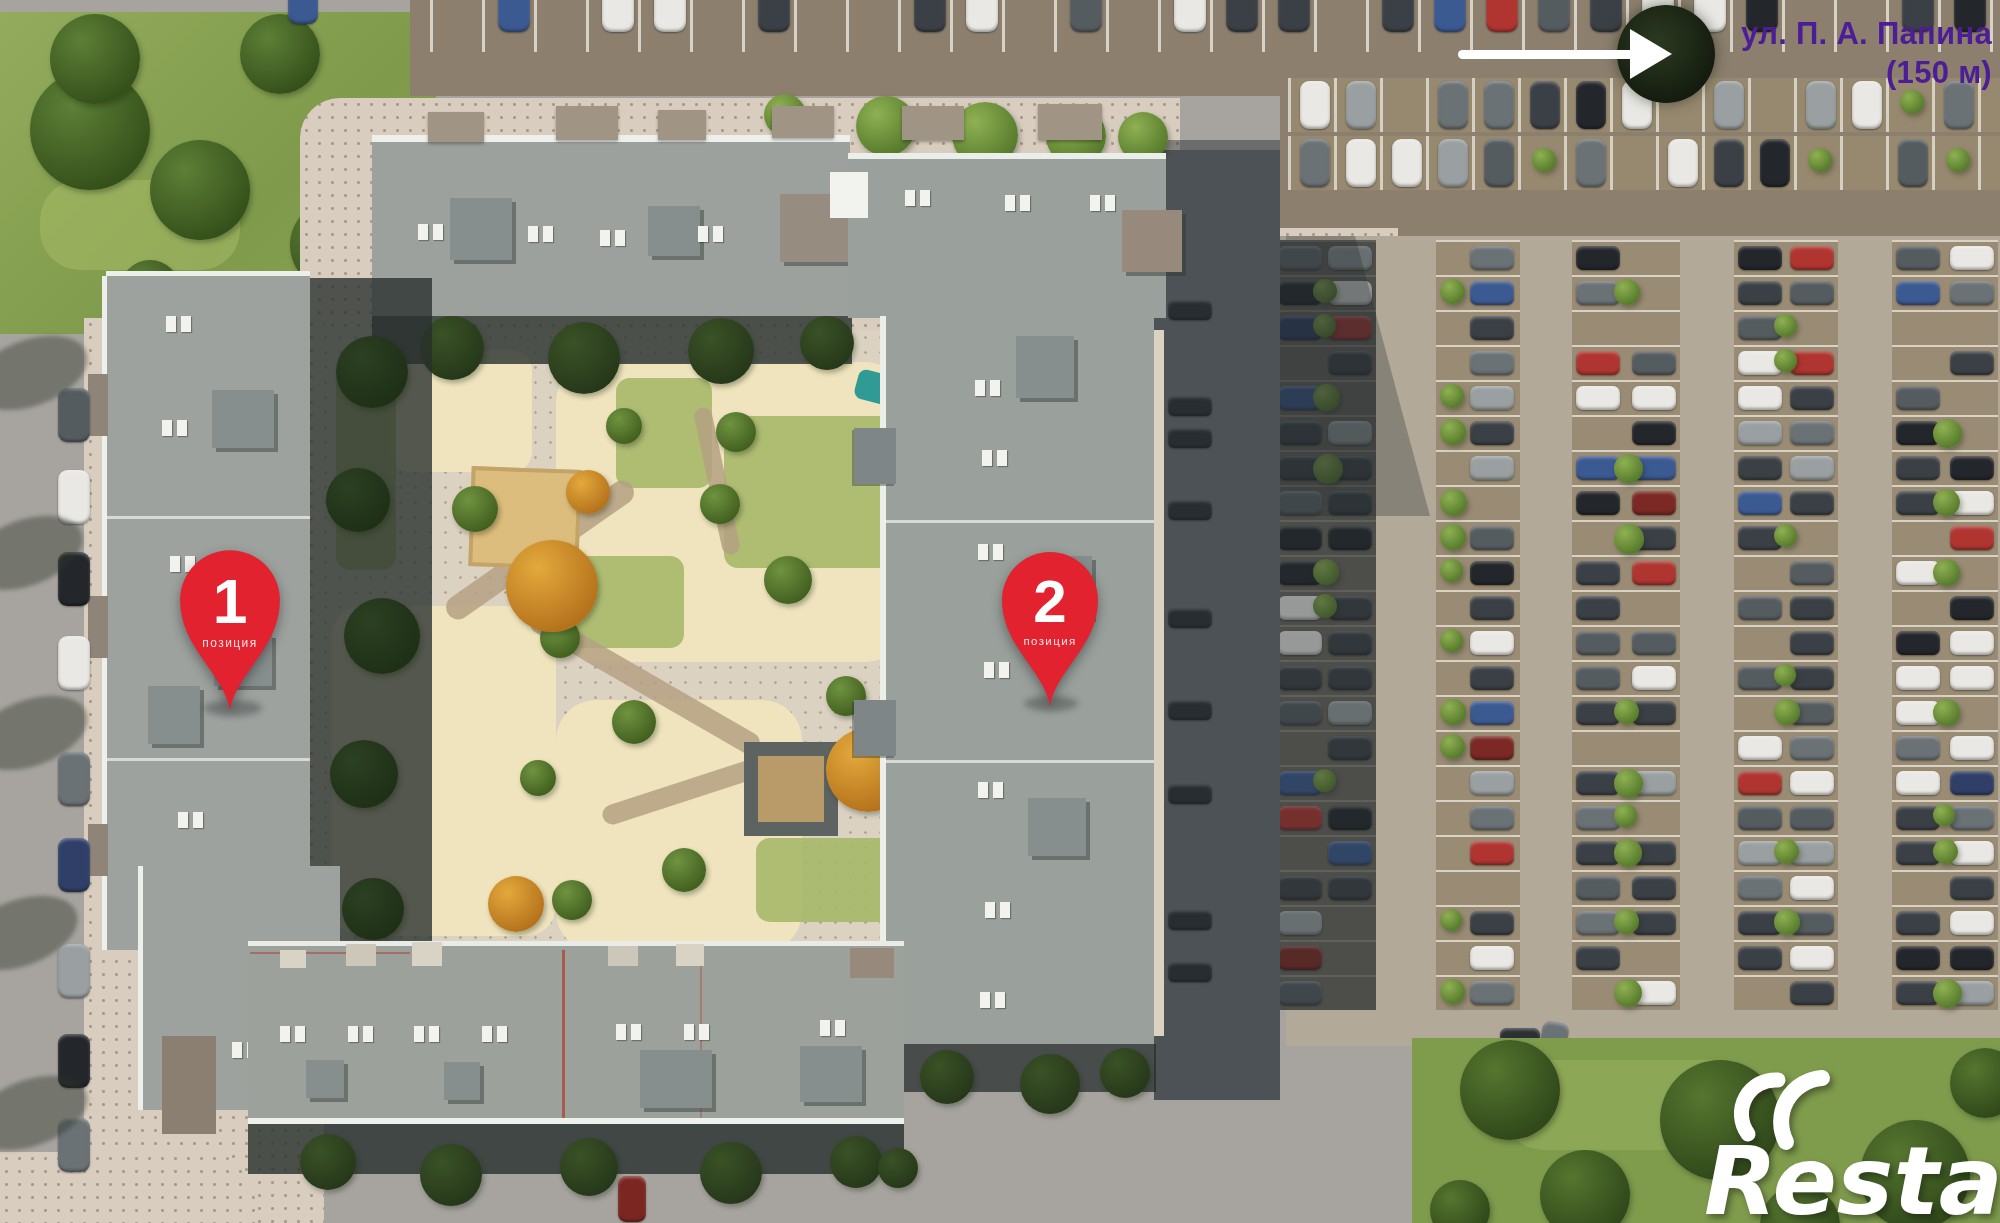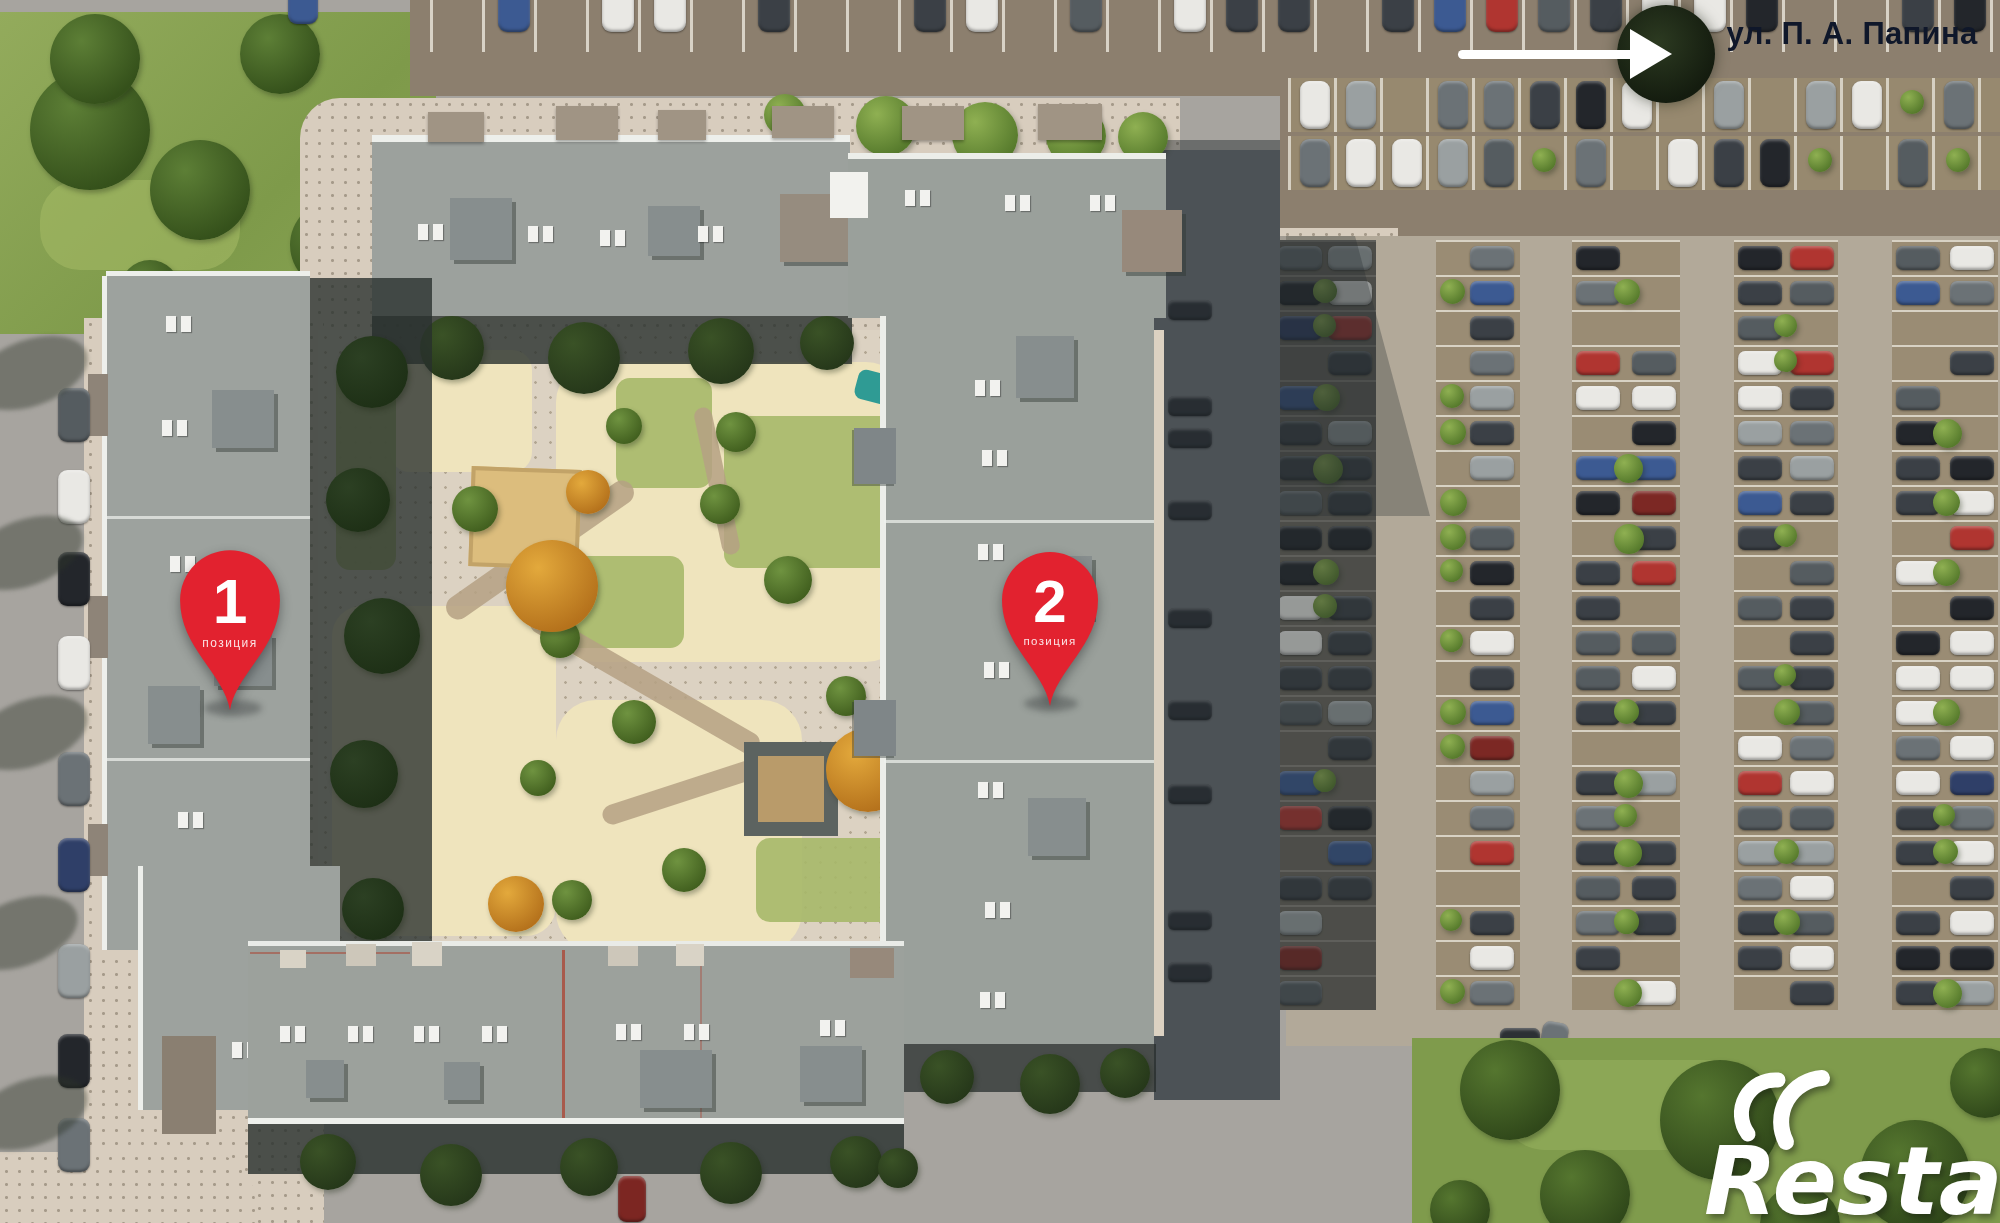--- a/index.html
+++ b/index.html
@@ -541,22 +541,23 @@
       <div style="left: -40px; top: 900px; width: 120px; height: 66px; background: rgba(45, 52, 40, 0.42); border-radius: 50%; transform: rotate(-20deg); filter: blur(2px);"></div>
       <div style="left: -30px; top: 1080px; width: 120px; height: 66px; background: rgba(45, 52, 40, 0.42); border-radius: 50%; transform: rotate(-20deg); filter: blur(2px);"></div>
       <div style="left: 618px; top: 1176px; width: 28px; height: 46px; background: rgb(124, 38, 34); border-radius: 8.4px; box-shadow: rgba(255, 255, 255, 0.3) 0px 2px 3px inset, rgba(0, 0, 0, 0.35) 0px -2px 3px inset, rgba(0, 0, 0, 0.4) 0px 1px 2px;"></div>
       <div style="left: 204px; top: 700px; width: 58px; height: 16px; background: rgba(20, 24, 26, 0.3); border-radius: 50%; filter: blur(3px);"></div>
       <div style="left: 1024px; top: 696px; width: 54px; height: 15px; background: rgba(20, 24, 26, 0.3); border-radius: 50%; filter: blur(3px);"></div>
     </div>
 
   <div class="arrow-shaft"></div>
   <div class="arrow-badge"></div>
   <div class="arrow-head"></div>
-  <div class="street-text" style="color: #0f172a; text-align: center;">
+  <div class="street-text" style="color: #4c1d95;">
     <div>ул. П. А. Папина</div>
+    <div>(150 м)</div>
   </div>
 
 
   <svg id="pin1" class="pin" viewBox="0 0 100 160">
     <path class="pin-shape" d="M50 158C44 122 2 98 2 52A48 48 0 1 1 98 52C98 98 56 122 50 158Z" fill="#e2222f"></path>
     <text class="pin-num" x="50" y="74">1</text>
     <text class="pin-cap" x="50" y="97">позиция</text>
   </svg>
   <svg id="pin2" class="pin" viewBox="0 0 100 160">
     <path class="pin-shape" d="M50 158C44 122 2 98 2 52A48 48 0 1 1 98 52C98 98 56 122 50 158Z" fill="#e2222f"></path>

